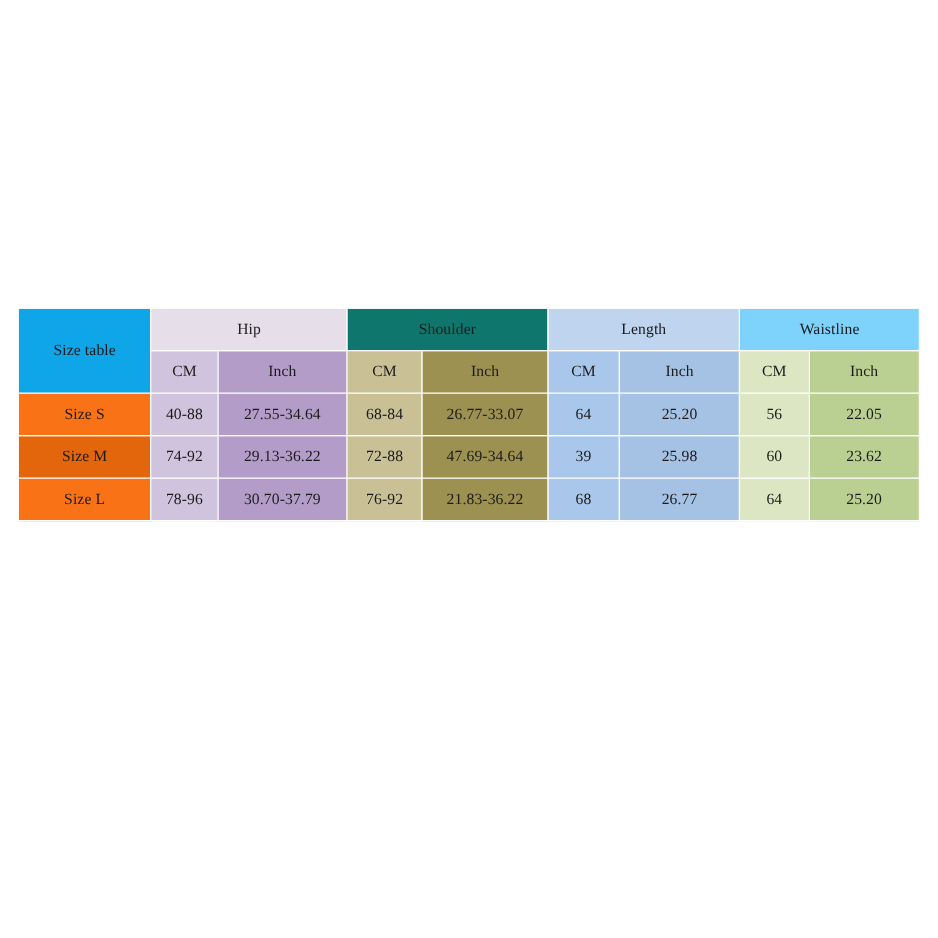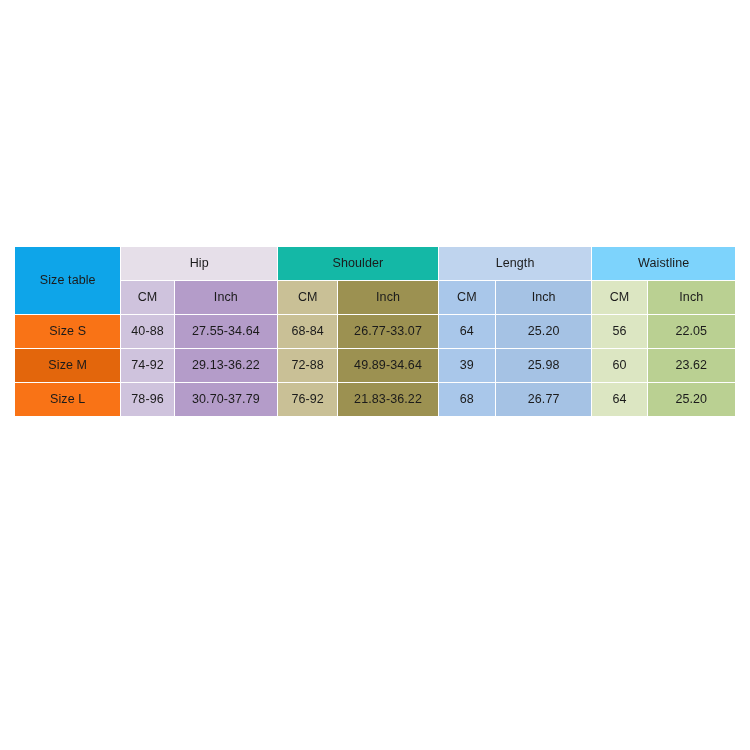--- a/index.html
+++ b/index.html
@@ -35,41 +35,42 @@
     padding: 0;
     margin: 18px;
     text-align: center;
     vertical-align: middle;
     color: #1b1b1b;
     font-size: 12.5px;
     line-height: 1.1;
     border: 1px solid #ffffff;
     white-space: nowrap;
     letter-spacing: 0.1px;
+    font-family: Liberation Serif, serif;
   }
 
   
   .r-head1 td { height: 33px; }
   .r-head2 td { height: 33px; }
   .r-data  td { height: 33px; }
 
   
   .corner {
     background: #0ea5e9;
     color: #1b1b1b;
     font-size: 13px;
   }
 
   
   .size-odd  { background: #f97316; }
   .size-even { background: #e3660c; }
 
   
   .g-hip       { background: #e6dfe9; }
-  .g-shoulder  { background: #14b8a6; }
+  .g-shoulder  { background: #0f766e; }
   .g-length    { background: #bfd4ee; }
   .g-waistline { background: #7dd3fc; }
 
   
   .c-hip-cm        { background: #cfc3dd; }
   .c-hip-inch      { background: #b49cc9; }
   .c-shoulder-cm   { background: #c9c096; }
   .c-shoulder-inch { background: #9c9151; }
   .c-length-cm     { background: #a9c7ea; }
   .c-length-inch   { background: #a5c2e4; }
@@ -127,21 +128,21 @@
         <td class="c-length-inch">25.20</td>
         <td class="c-waistline-cm">56</td>
         <td class="c-waistline-inch">22.05</td>
       </tr>
 
       <tr class="r-data">
         <td class="size-even">Size M</td>
         <td class="c-hip-cm">74-92</td>
         <td class="c-hip-inch">29.13-36.22</td>
         <td class="c-shoulder-cm">72-88</td>
-        <td class="c-shoulder-inch">49.89-34.64</td>
+        <td class="c-shoulder-inch">47.69-34.64</td>
         <td class="c-length-cm">39</td>
         <td class="c-length-inch">25.98</td>
         <td class="c-waistline-cm">60</td>
         <td class="c-waistline-inch">23.62</td>
       </tr>
 
       <tr class="r-data">
         <td class="size-odd">Size L</td>
         <td class="c-hip-cm">78-96</td>
         <td class="c-hip-inch">30.70-37.79</td>

